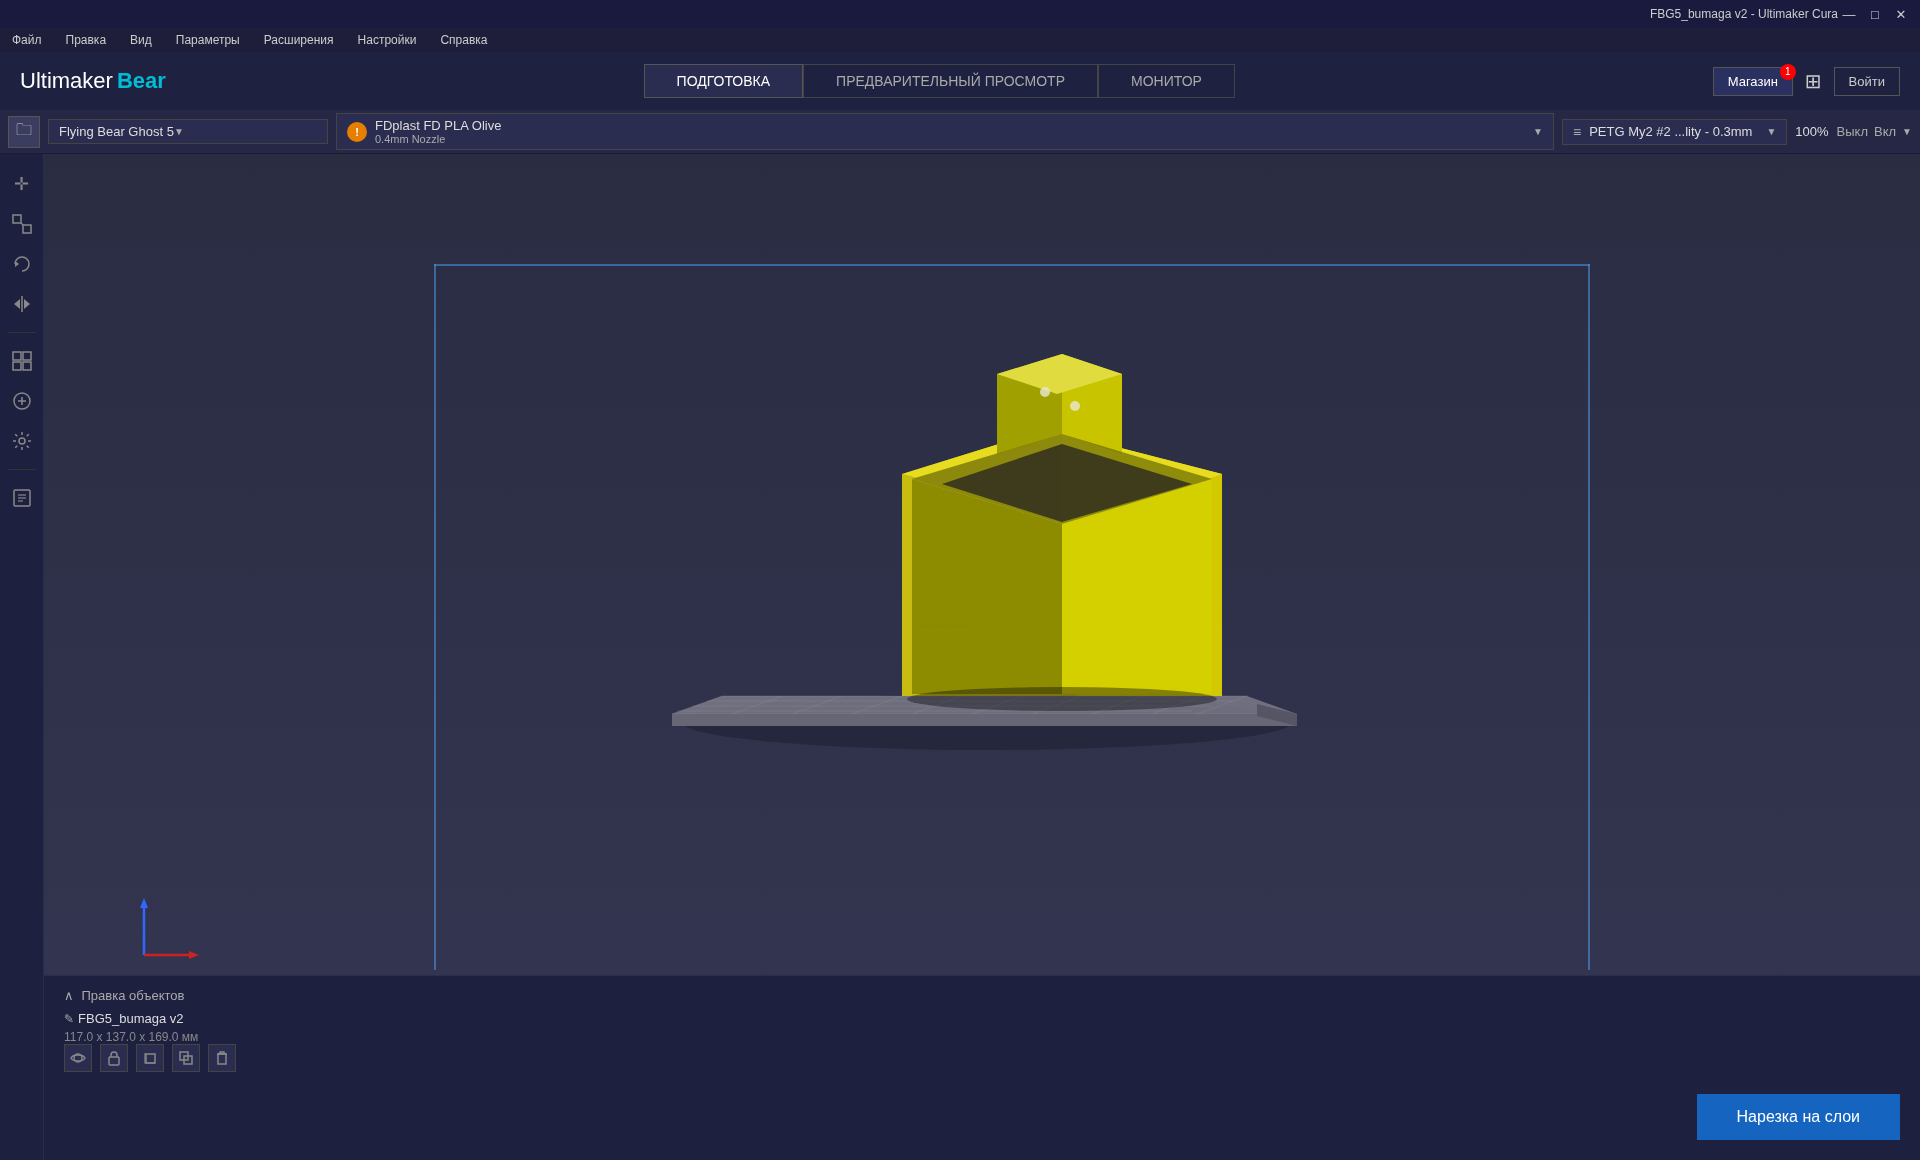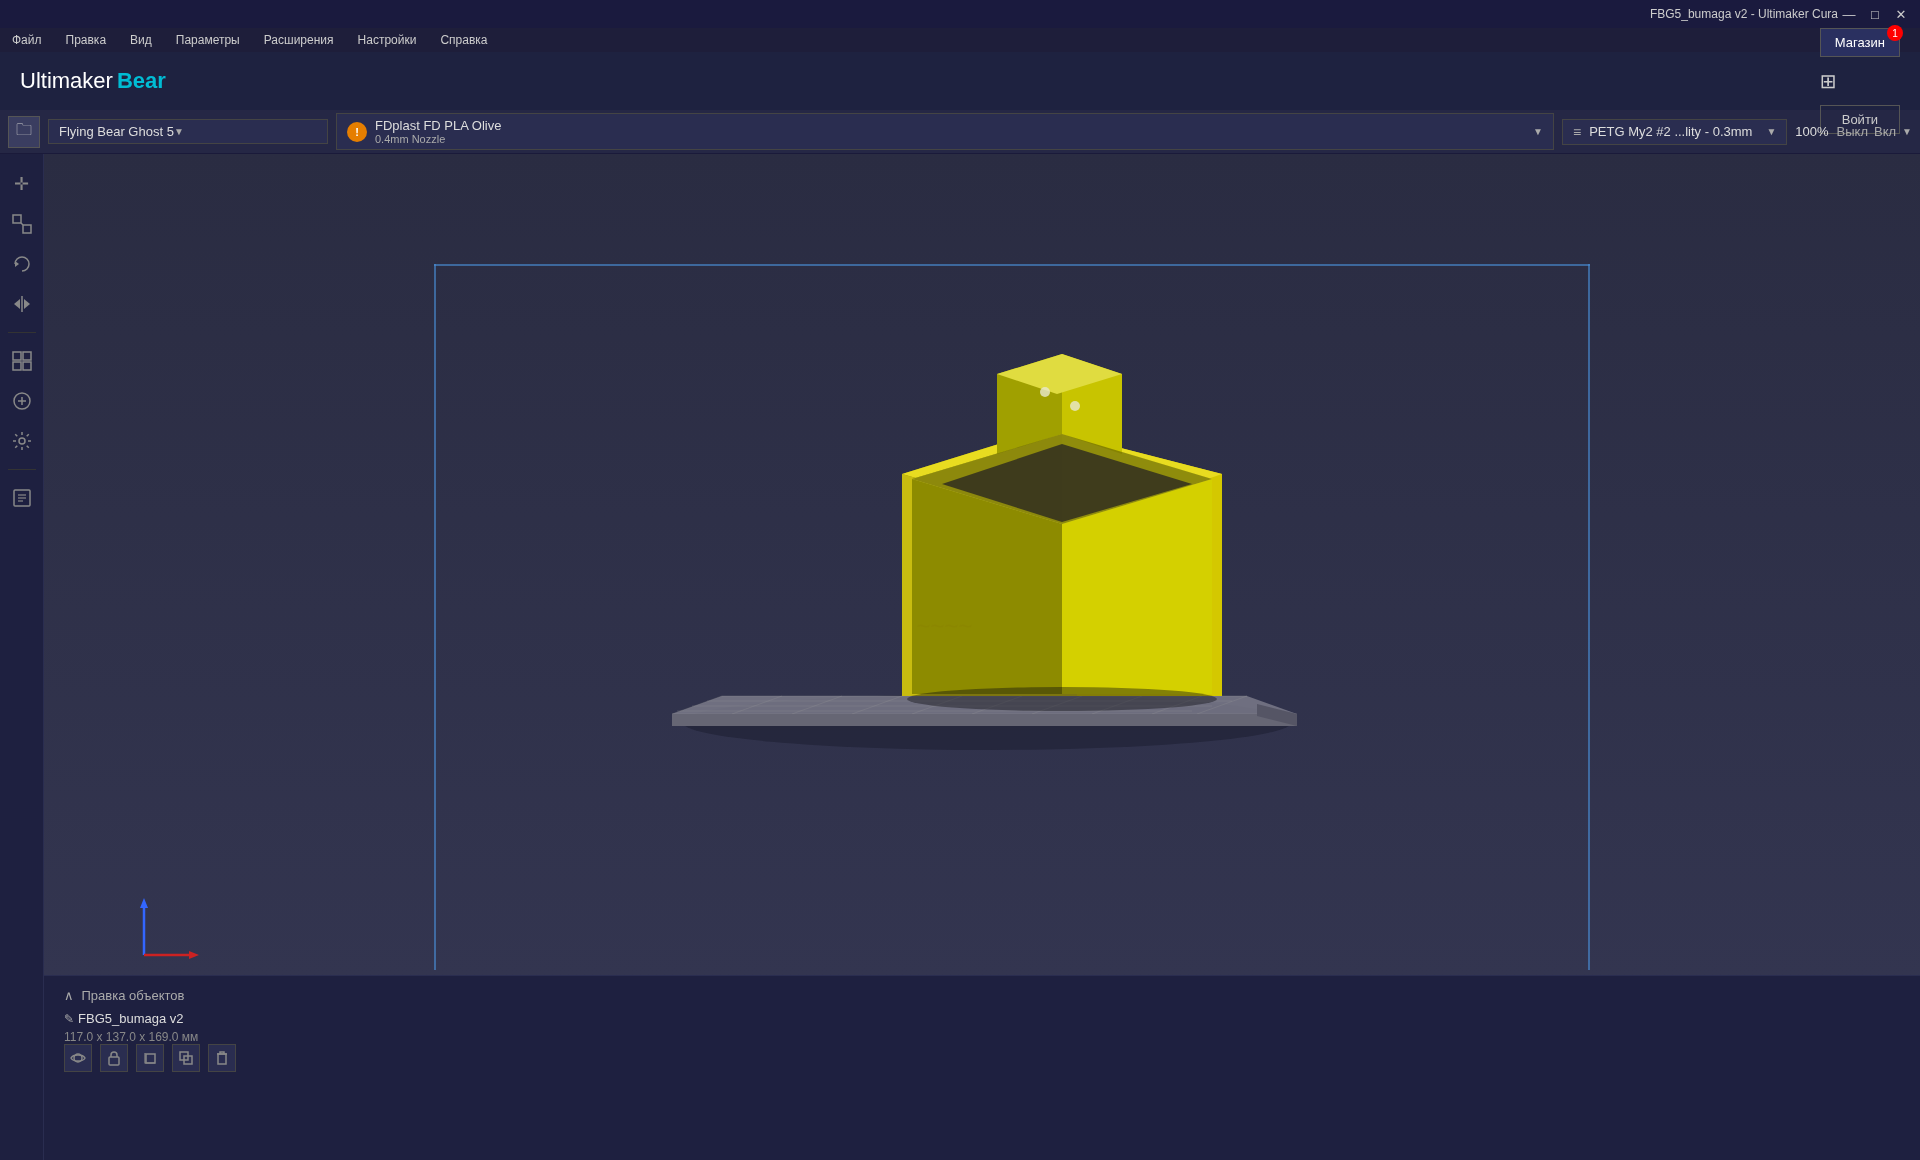--- a/index.html
+++ b/index.html
@@ -59,21 +59,21 @@
       cursor: pointer;
       border: 1px solid #444;
       background: transparent;
     }
     .nav-tab.active {
       background: #2a2d50;
       color: #fff;
       border-color: #555;
     }
 
-    .header-right { display: flex; gap: 12px; flex-direction: column; }
+    .header-right { display: flex; align-items: center; gap: 12px; }
     .marketplace-btn {
       background: #2a3060;
       color: #fff;
       border: 1px solid #555;
       padding: 6px 14px;
       font-size: 13px;
       cursor: pointer;
       position: relative;
     }
     .badge {
@@ -282,20 +282,31 @@
   <span class="menu-item">Параметры</span>
   <span class="menu-item">Расширения</span>
   <span class="menu-item">Настройки</span>
   <span class="menu-item">Справка</span>
 </div>
 
 <div class="top-header">
   <div class="logo">
     <span class="logo-ultimaker">Ultimaker</span>
     <span class="logo-cura"> Bear</span>
+  </div>
+  <div class="nav-tabs">
+    <div class="nav-tab active">
+      <span>ПОДГОТОВКА</span>
+    </div>
+    <div class="nav-tab">
+      <span>ПРЕДВАРИТЕЛЬНЫЙ ПРОСМОТР</span>
+    </div>
+    <div class="nav-tab">
+      <span>МОНИТОР</span>
+    </div>
   </div>
   <div class="header-right">
     <button class="marketplace-btn">
       <span>Магазин</span>
       <span class="badge">1</span>
     </button>
     <span class="grid-icon">⊞</span>
     <button class="login-btn">Войти</button>
   </div>
 </div>
@@ -507,15 +518,16 @@
         <div class="object-action-btn">
           <svg width="16" height="16" viewBox="0 0 16 16" fill="none">
             <polyline points="3,4 13,4" stroke="#888" stroke-width="1.5"></polyline>
             <polyline points="6,4 6,2 10,2 10,4" stroke="#888" stroke-width="1.5"></polyline>
             <rect x="4" y="4" width="8" height="10" stroke="#888" stroke-width="1.5" fill="none"></rect>
           </svg>
         </div>
       </div>
     </div>
 
+    <button class="slice-btn">Нарезка на слои</button>
 
   </div>
 </div>
 
 </body></html>

